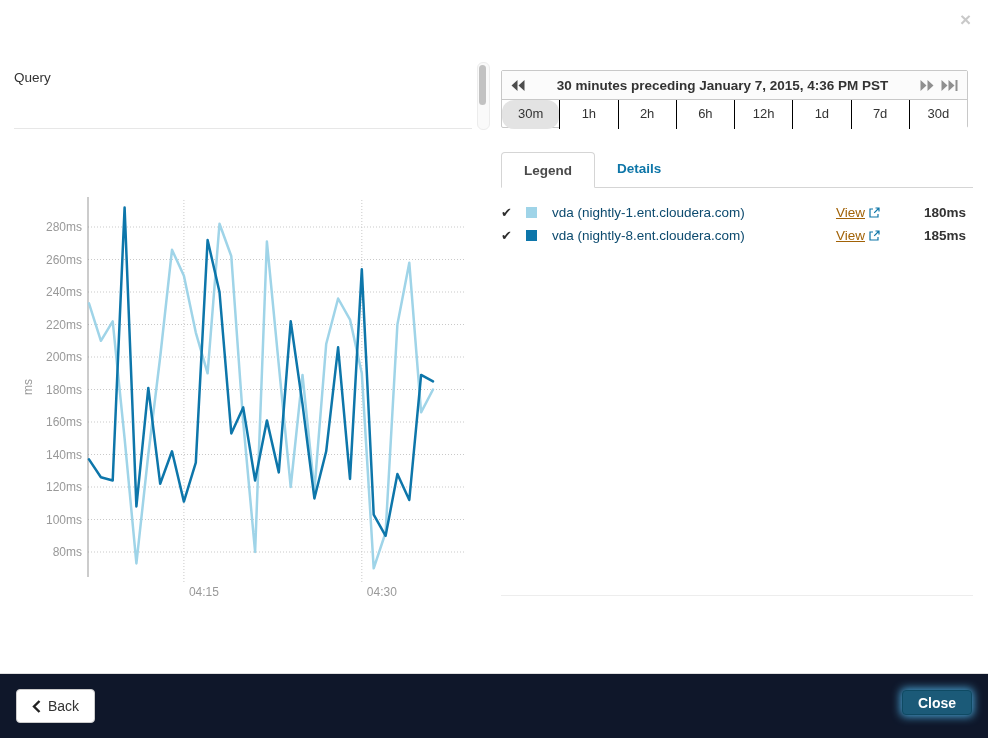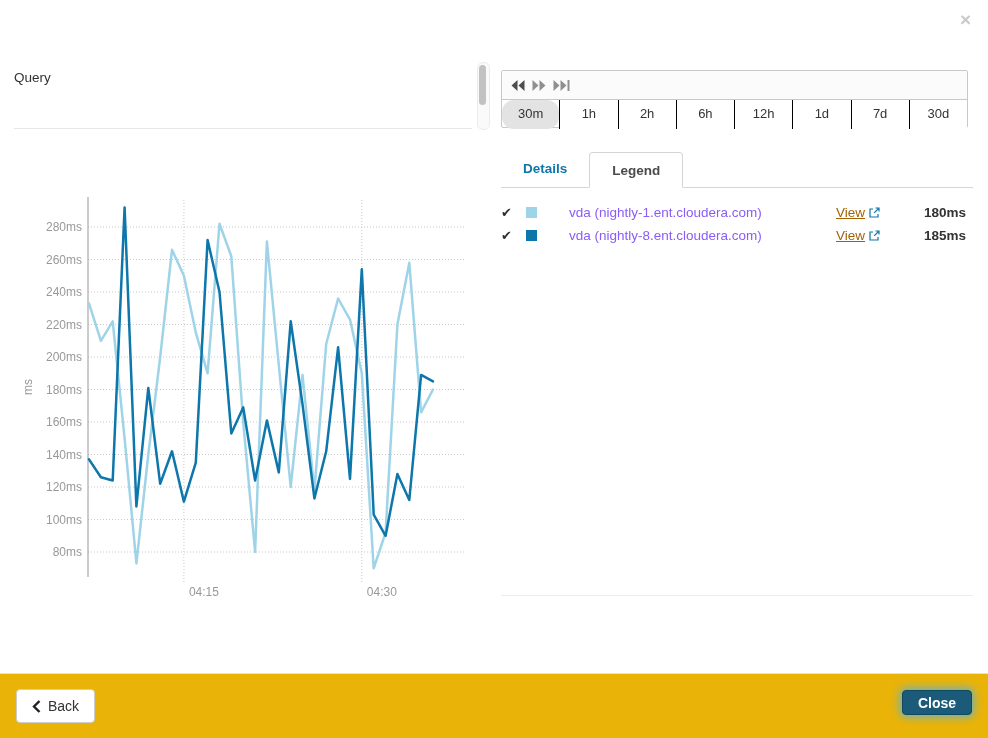--- a/index.html
+++ b/index.html
@@ -35,33 +35,33 @@
   .tabbar{position:absolute;left:501px;top:152px;width:472px;height:36px;border-bottom:1px solid #d5d5d5;box-sizing:border-box;display:flex;align-items:flex-end;}
   .tab{height:36px;line-height:35px;padding:0 22px;font-weight:bold;font-size:13.5px;cursor:pointer;box-sizing:border-box;}
   .tab.active{background:#fff;border:1px solid #d5d5d5;border-bottom:1px solid #fff;border-radius:4px 4px 0 0;color:#4a4a4a;margin-bottom:-1px;}
   .tab:not(.active){color:#0e76a8;}
 
   
   .legend-rows{position:absolute;left:501px;top:201px;width:465px;}
   .legend-row{display:flex;align-items:center;height:23px;}
   .legend-check{width:21px;color:#2d2d2d;font-size:13px;cursor:pointer;}
   .legend-swatch{width:11px;height:11px;margin:0 15px 0 4px;display:inline-block;}
-  .legend-label{color:#8b5cf6;margin-left:17px;}
+  .legend-label{color:#0c4a6e;}
   .legend-view{margin-left:auto;display:flex;align-items:center;color:#a16207;cursor:pointer;}
   .legend-view .vtext{text-decoration:underline;margin-right:4px;}
   .legend-value{width:86px;text-align:right;font-weight:bold;color:#333;}
   .panel-bottom{position:absolute;left:501px;top:595px;width:472px;border-top:1px solid #ededed;}
 
   
   .chart{position:absolute;left:6px;top:185px;width:470px;height:430px;}
   .grid{stroke:#c9c9c9;stroke-dasharray:1,2;stroke-width:1;}
   .ticklab{fill:#999;font-size:12px;font-family:"Liberation Sans","DejaVu Sans",sans-serif;}
 
   
-  .footer{position:absolute;left:0;top:673px;width:988px;height:65px;background:#eab308;border-top:1px solid #e0e0e0;box-sizing:border-box;}
+  .footer{position:absolute;left:0;top:673px;width:988px;height:65px;background:#0f172a;border-top:1px solid #e0e0e0;box-sizing:border-box;}
   .back-btn{position:absolute;left:16px;top:15px;height:34px;padding:0 15px;background:#fff;border:1px solid #ccc;border-radius:4px;font-family:inherit;font-size:14px;color:#333;cursor:pointer;display:flex;align-items:center;gap:7px;}
   .close-btn{position:absolute;right:16px;top:16px;height:25px;padding:0 15px;background:#1b5a78;border:1px solid #0f4a63;border-radius:4px;font-family:inherit;font-size:14px;font-weight:bold;color:#fff;cursor:pointer;box-shadow:0 0 8px 2px rgba(77,177,229,0.85);}
 </style>
 </head>
 <body>
 
 <div class="dialog">
 
   <span class="close-x">×</span>
 
@@ -71,20 +71,21 @@
   </div>
   <div class="query-divider"></div>
 
   <div class="time-widget">
     <div class="time-title-row">
       <span class="nav-icon">
         <svg width="14" height="11" viewBox="0 0 14 11">
             <path d="M6.5 0 L0.5 5.5 L6.5 11 Z M13.5 0 L7.5 5.5 L13.5 11 Z" fill="#4d4d4d"></path>
           </svg>
       </span>
+      <span class="time-title">30 minutes preceding January 7, 2015, 4:36 PM PST</span>
       <span class="nav-icon">
         <svg width="14" height="11" viewBox="0 0 14 11">
             <path d="M0.5 0 L6.5 5.5 L0.5 11 Z M7.5 0 L13.5 5.5 L7.5 11 Z" fill="#8f8f8f"></path>
           </svg>
       </span>
       <span class="nav-icon">
         <svg width="17" height="11" viewBox="0 0 17 11">
             <path d="M0.5 0 L6.5 5.5 L0.5 11 Z M7.5 0 L13.5 5.5 L7.5 11 Z" fill="#8f8f8f"></path>
             <rect x="14.5" y="0" width="2" height="11" fill="#8f8f8f"></rect>
           </svg>
@@ -96,22 +97,22 @@
         <div class="range-btn">2h</div>
         <div class="range-btn">6h</div>
         <div class="range-btn">12h</div>
         <div class="range-btn">1d</div>
         <div class="range-btn">7d</div>
         <div class="range-btn">30d</div>
       </div>
   </div>
 
   <div class="tabbar" id="tabbar">
+      <div class="tab active">Legend</div>
       <div class="tab">Details</div>
-      <div class="tab active">Legend</div>
     </div>
   <div class="legend-rows" id="legendRows">
       <div class="legend-row">
         <span class="legend-check">✔</span>
         <span class="legend-swatch" style="background: rgb(159, 212, 232);"></span>
         <span class="legend-label">vda (nightly-1.ent.cloudera.com)</span>
         <span class="legend-view">
           <span class="vtext">View</span>
           <svg width="11" height="11" viewBox="0 0 11 11">
             <path d="M4 2 H1 V10 H9 V7" fill="none" stroke="#0e76a8" stroke-width="1.2"></path>

